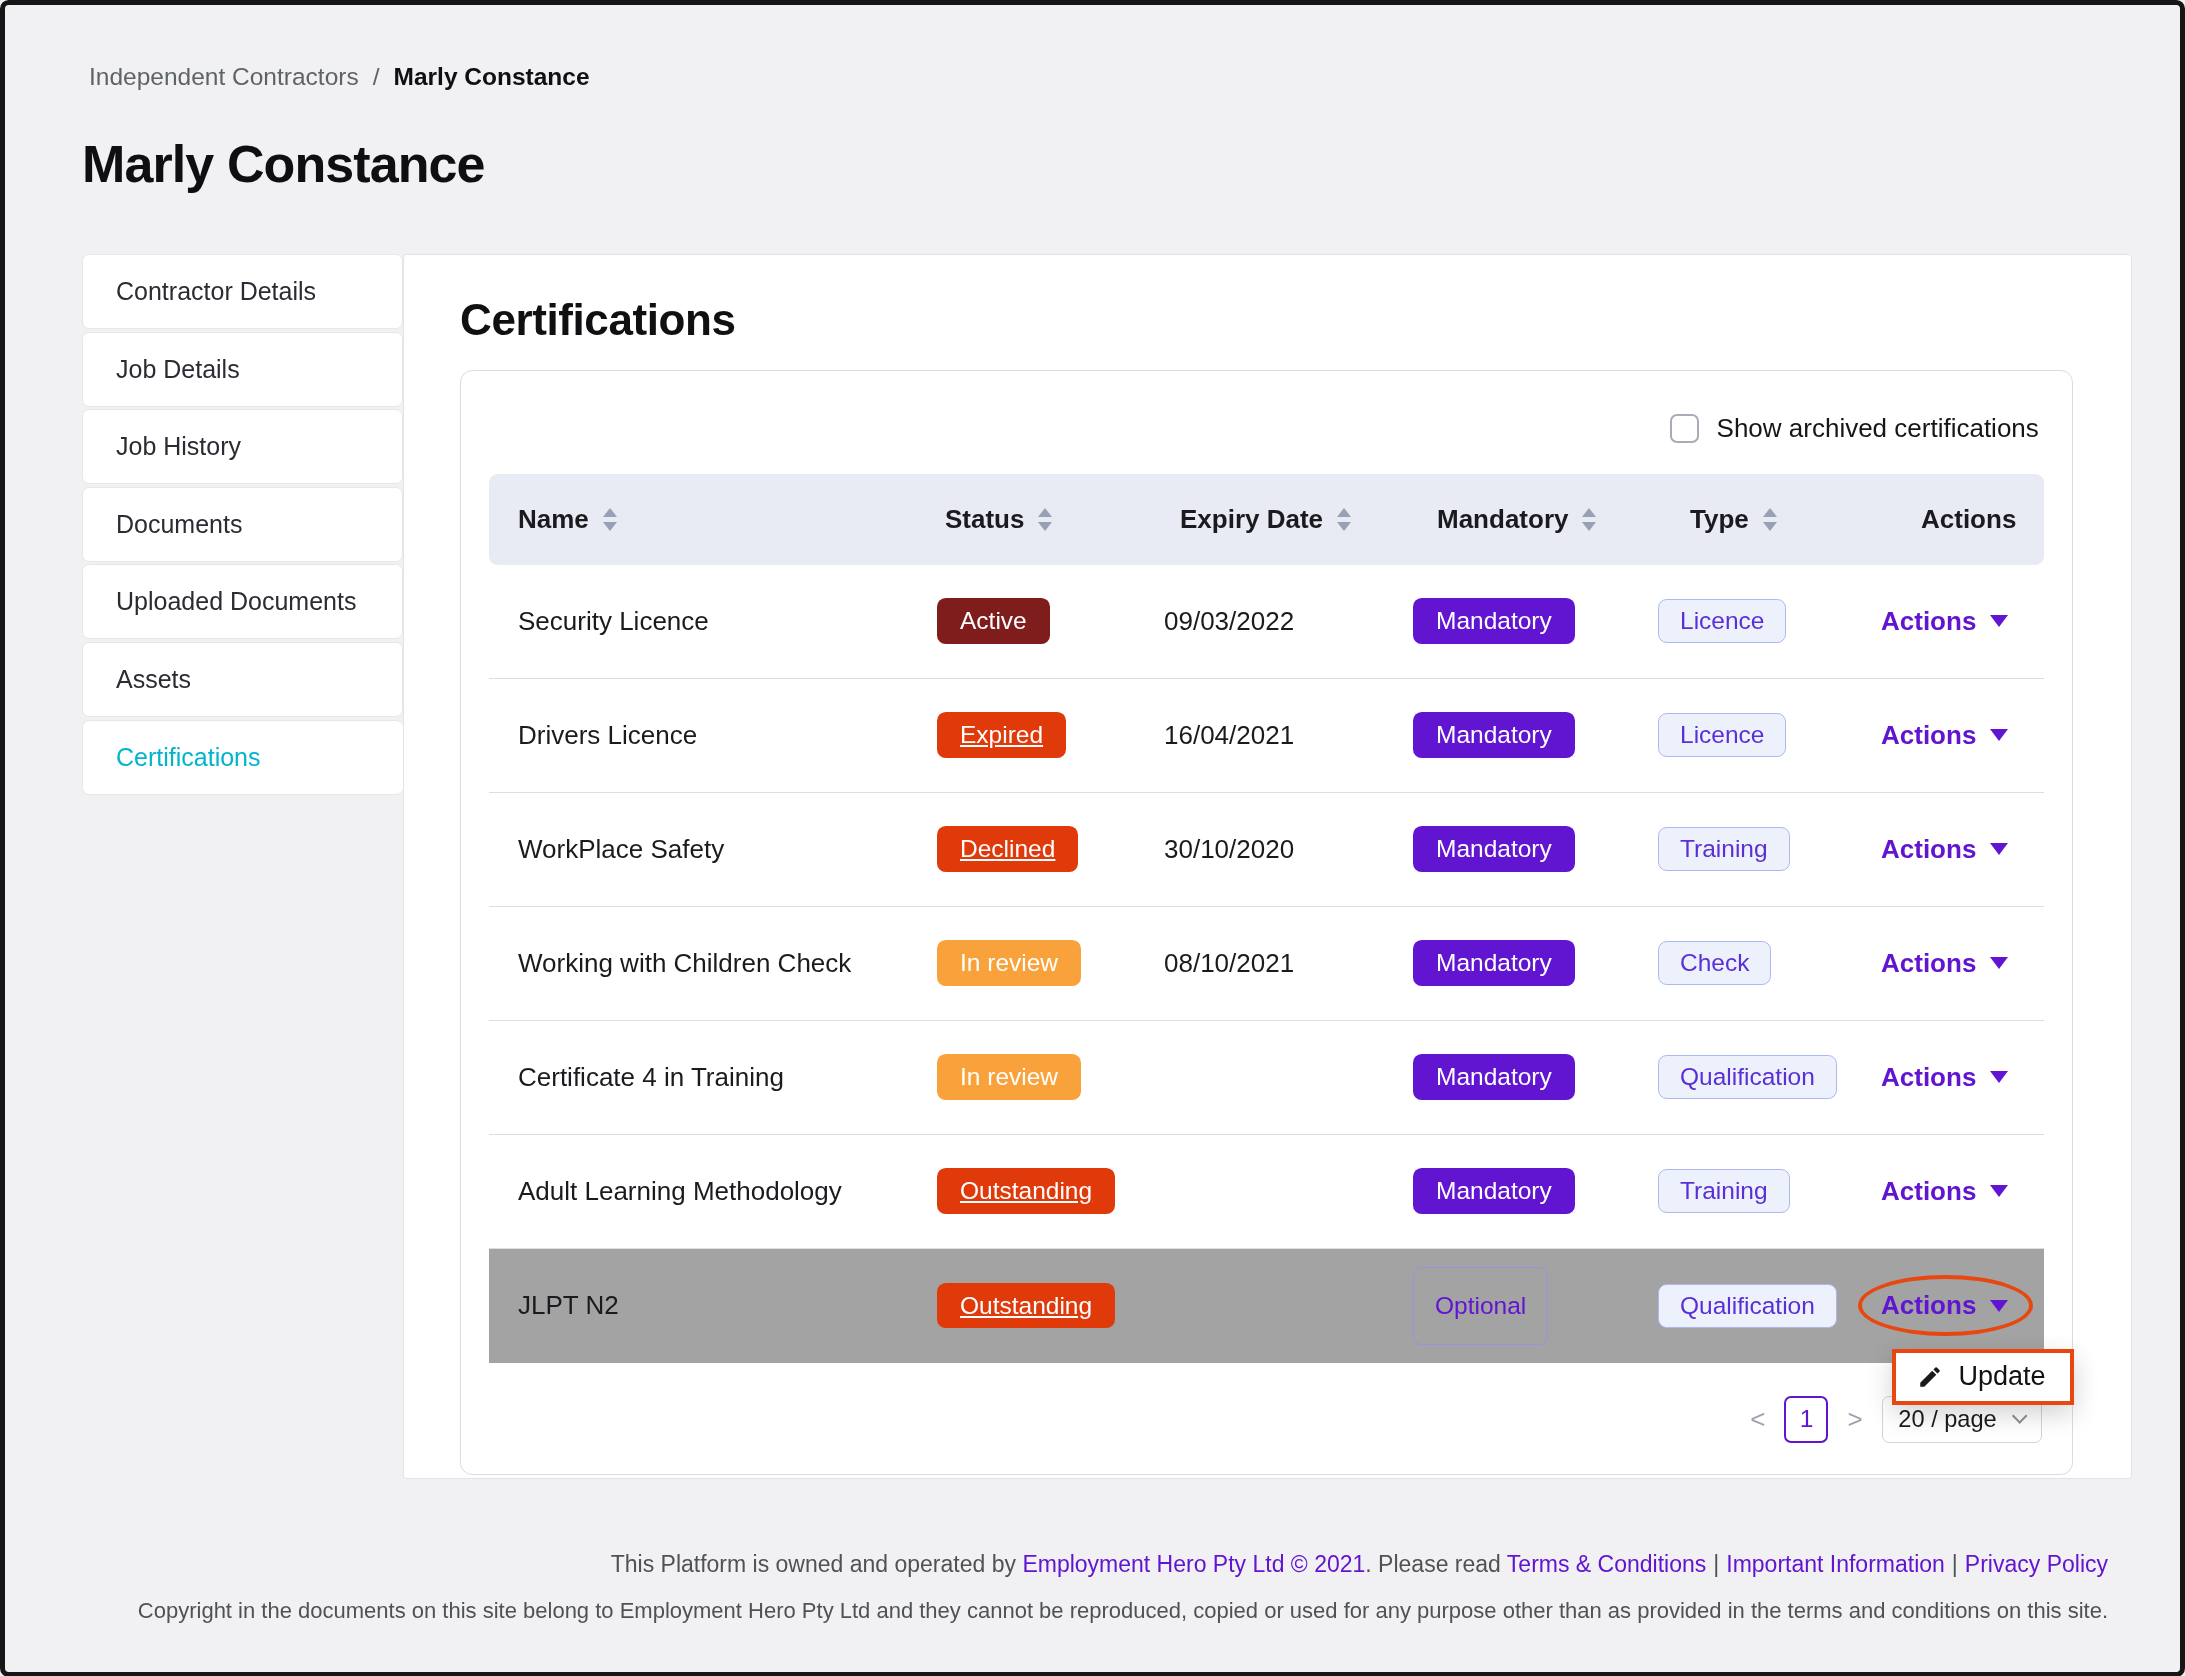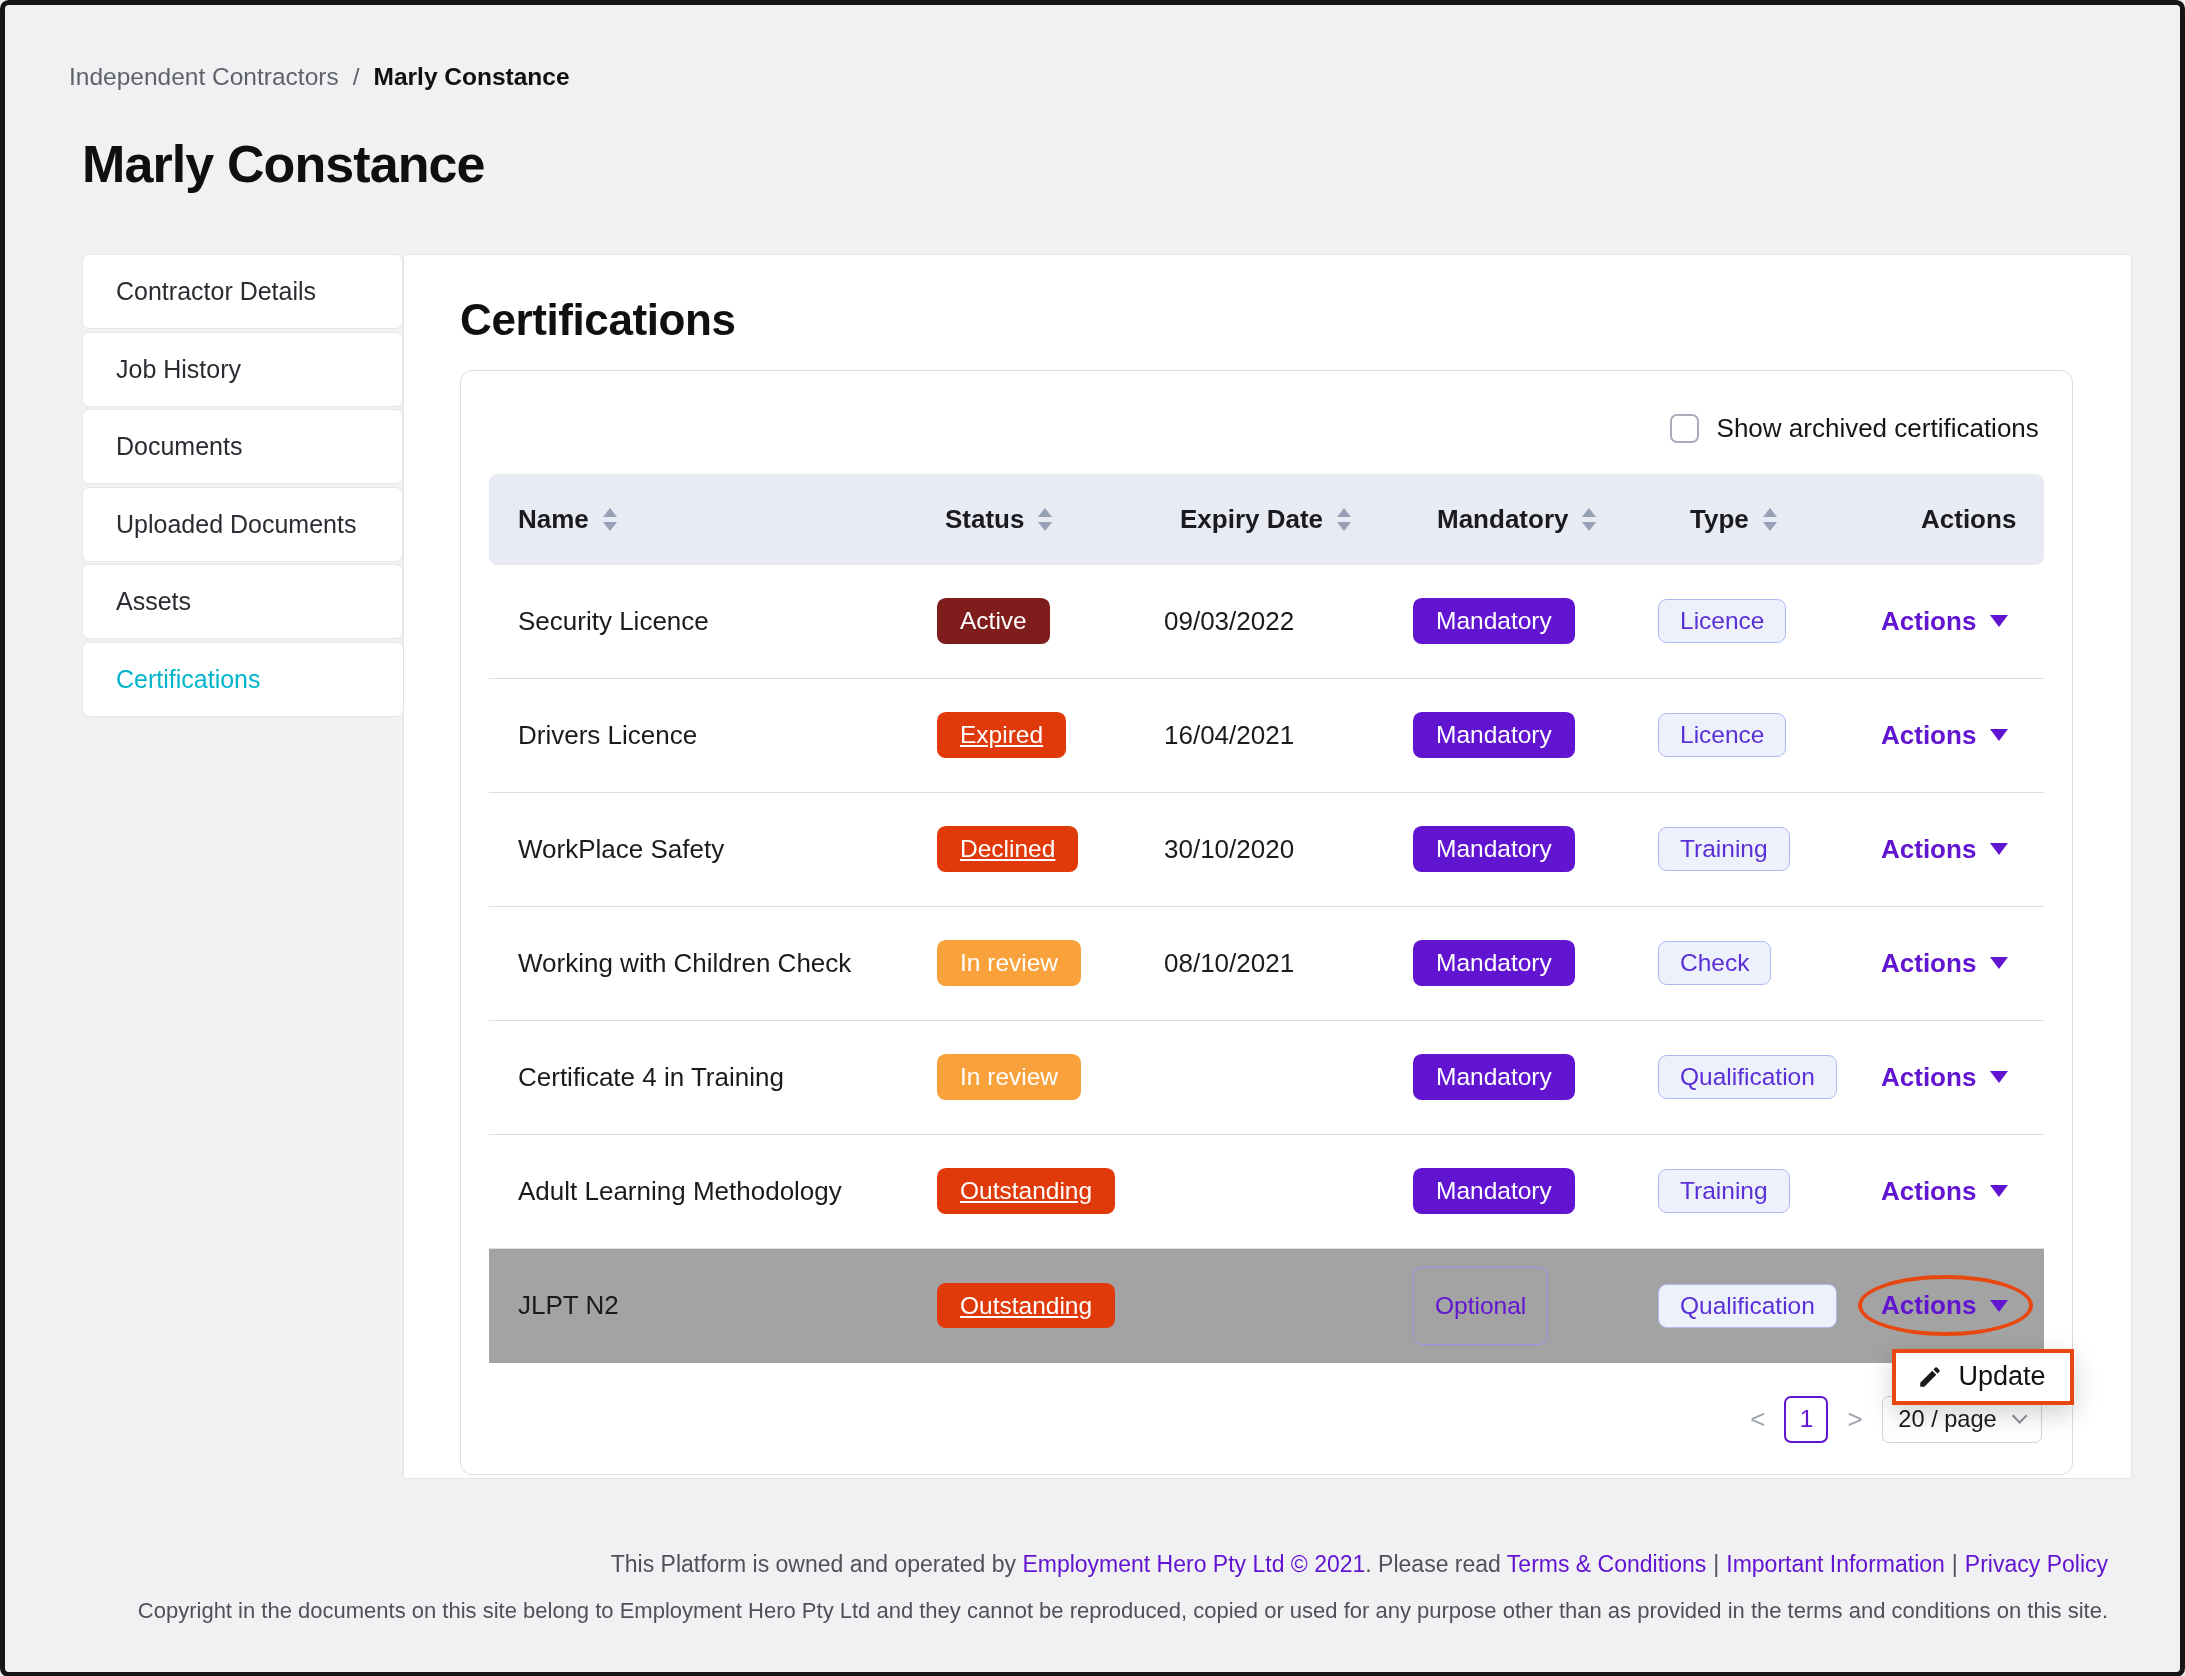--- a/index.html
+++ b/index.html
@@ -1,20 +1,20 @@
 <!DOCTYPE html>
 <html style="font-size:14px"><head>
 <meta charset="utf-8">
 <style>
   * { box-sizing: border-box; margin: 0; padding: 0; }
   html,body { width: 2185px; height: 1677px; background:#F1F1F4; font-family:"Liberation Sans", sans-serif; }
   .frame { position:relative; width:2185px; height:1677px; background:#F1F1F4; border:5.2px solid #161616; border-radius:8.7px; overflow:hidden; }
 
   
-  .breadcrumb { position:absolute; left:64px; top:58px; font-size:24.5px; display:flex; gap:14px; align-items:center; }
+  .breadcrumb { position:absolute; left:84px; top:58px; font-size:24.5px; display:flex; gap:14px; align-items:center; }
   .bc-parent { color:#5E6368; cursor:pointer; }
   .bc-sep { color:#5E6368; }
   .bc-current { color:#101013; font-weight:700; }
   .page-title { position:absolute; left:77px; top:129px; font-size:52px; font-weight:800; color:#0F0F12; letter-spacing:-0.9px; }
 
   
   .sidebar { position:absolute; left:77px; top:249px; width:321px; }
   .side-item { height:75px; margin-bottom:2.6px; background:#FFFFFF; border:0.9px solid #E7E7EA; border-radius:7px;
     display:flex; align-items:center; padding-left:33px; font-size:25px; color:#2B2B33; cursor:pointer; }
   .side-item.active { color:#00B5CC; border-right:none; }
@@ -85,20 +85,21 @@
   <div class="breadcrumb">
     <span class="bc-parent">Independent Contractors</span>
     <span class="bc-sep">/</span>
     <span class="bc-current">Marly Constance</span>
   </div>
 
   <div class="page-title">Marly Constance</div>
 
   <div class="sidebar">
     <div class="side-item">Contractor Details</div>
+    <div class="side-item">Job Details</div>
     <div class="side-item">Job History</div>
     <div class="side-item">Documents</div>
     <div class="side-item">Uploaded Documents</div>
     <div class="side-item">Assets</div>
     <div class="side-item active">Certifications</div>
   </div>
 
   <div class="main-panel">
     <div class="section-title">Certifications</div>
 

